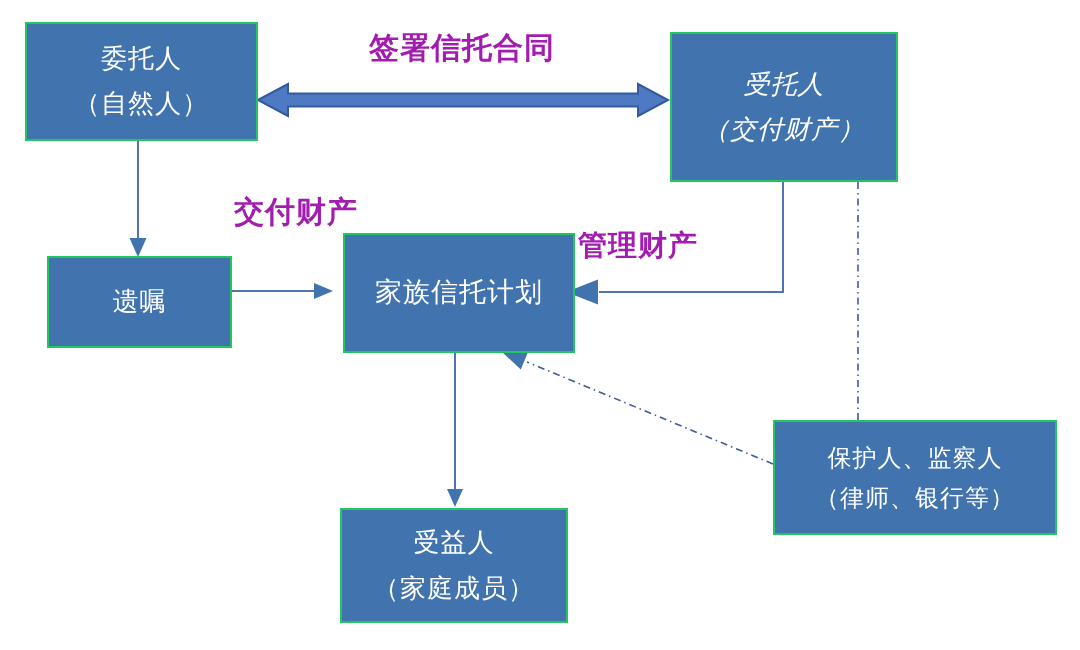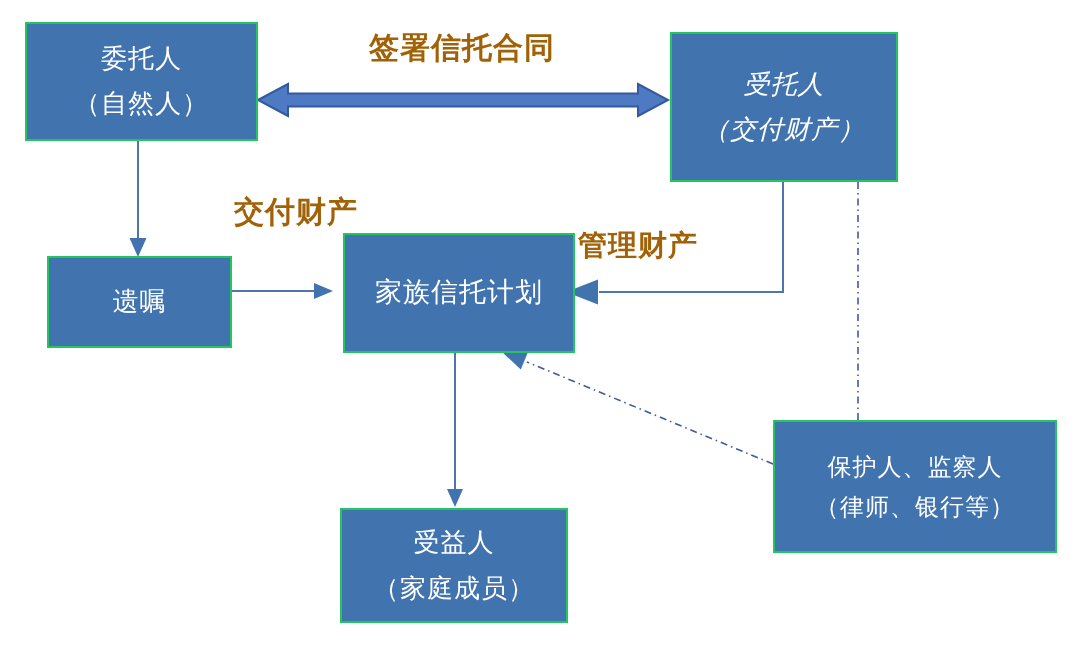--- a/index.html
+++ b/index.html
@@ -15,24 +15,24 @@
     display:flex; flex-direction:column; align-items:center; justify-content:center;
     text-align:center; letter-spacing:1px; line-height:1.15;
   }
   .node .ln { display:block; }
 
   #node-settlor     { left:25px;  top:22px;  width:233px; height:119px; font-size:26px; gap:15px; }
   #node-trustee     { left:670px; top:32px;  width:228px; height:150px; font-size:26px; gap:15px;font-style:italic; }
   #node-will        { left:47px;  top:256px; width:185px; height:92px;  font-size:26px; }
   #node-trust-plan  { left:333px; top:233px; width:232px; height:120px; font-size:27px;margin-left:10px; }
   #node-beneficiary { left:340px; top:508px; width:228px; height:115px; font-size:26px; gap:16px;align-items:center; }
-  #node-protector   { left:773px; top:420px; width:284px; height:133px; font-size:24px; gap:12px; }
+  #node-protector   { left:773px; top:420px; width:284px; height:115px; font-size:24px; gap:12px; }
 
   .edge-label {
-    position:absolute; color:#a16207; font-weight:700; text-align:center;
+    position:absolute; color:#a21caf; font-weight:700; text-align:center;
     letter-spacing:1px; white-space:nowrap;
   }
   #label-sign    { left:312px; top:28px;  width:300px; font-size:30px; }
   #label-deliver { left:196px; top:192px; width:200px; font-size:30px; }
   #label-manage  { left:538px; top:226px; width:200px; font-size:29px; }
   #label-benefit { left:284px; top:440px; width:200px; font-size:30px; }
 </style>
 </head>
 <body>
 

